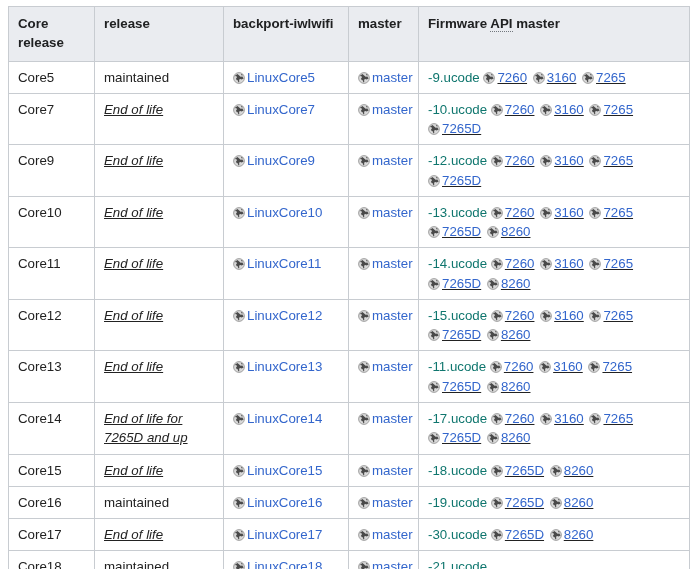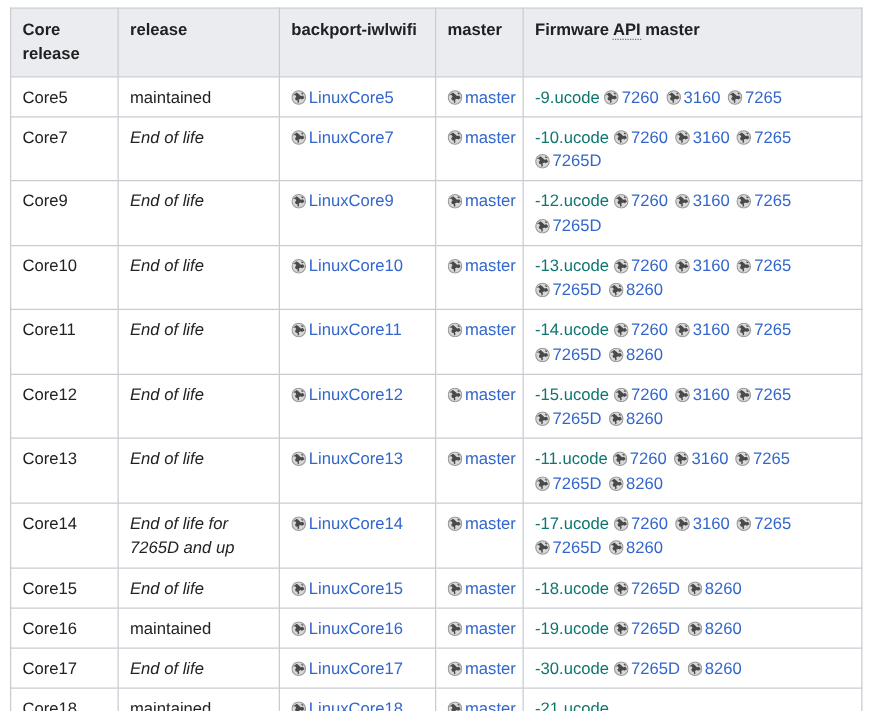--- a/index.html
+++ b/index.html
@@ -66,20 +66,21 @@
   col.c-hostap   { width: 70px;  }
   col.c-fw       { width: 271px; }
 
   .hdr-api {
     border-bottom: 1px dotted #72777d;
     cursor: help;
   }
 
   td.status-eol {
     font-style: italic;
+    text-decoration: underline;
   }
 
   a.wlink {
     color: #3366cc;
     text-decoration: none;
     white-space: nowrap;
   }
 
   
   .globe {
@@ -95,20 +96,21 @@
   .globe svg { display: block; }
 
   .fw-cell { }
   .fw-ucode {
     color: #0f766e;
     white-space: nowrap;
   }
   .fw-item {
     white-space: nowrap;
     margin-right: 2px;
+    text-decoration: underline;
   }
 
   td, th { word-wrap: break-word; }
 </style>
 </head>
 <body>
 
 <div class="page">
   <div class="table-wrap">
     <table class="wikitable">

